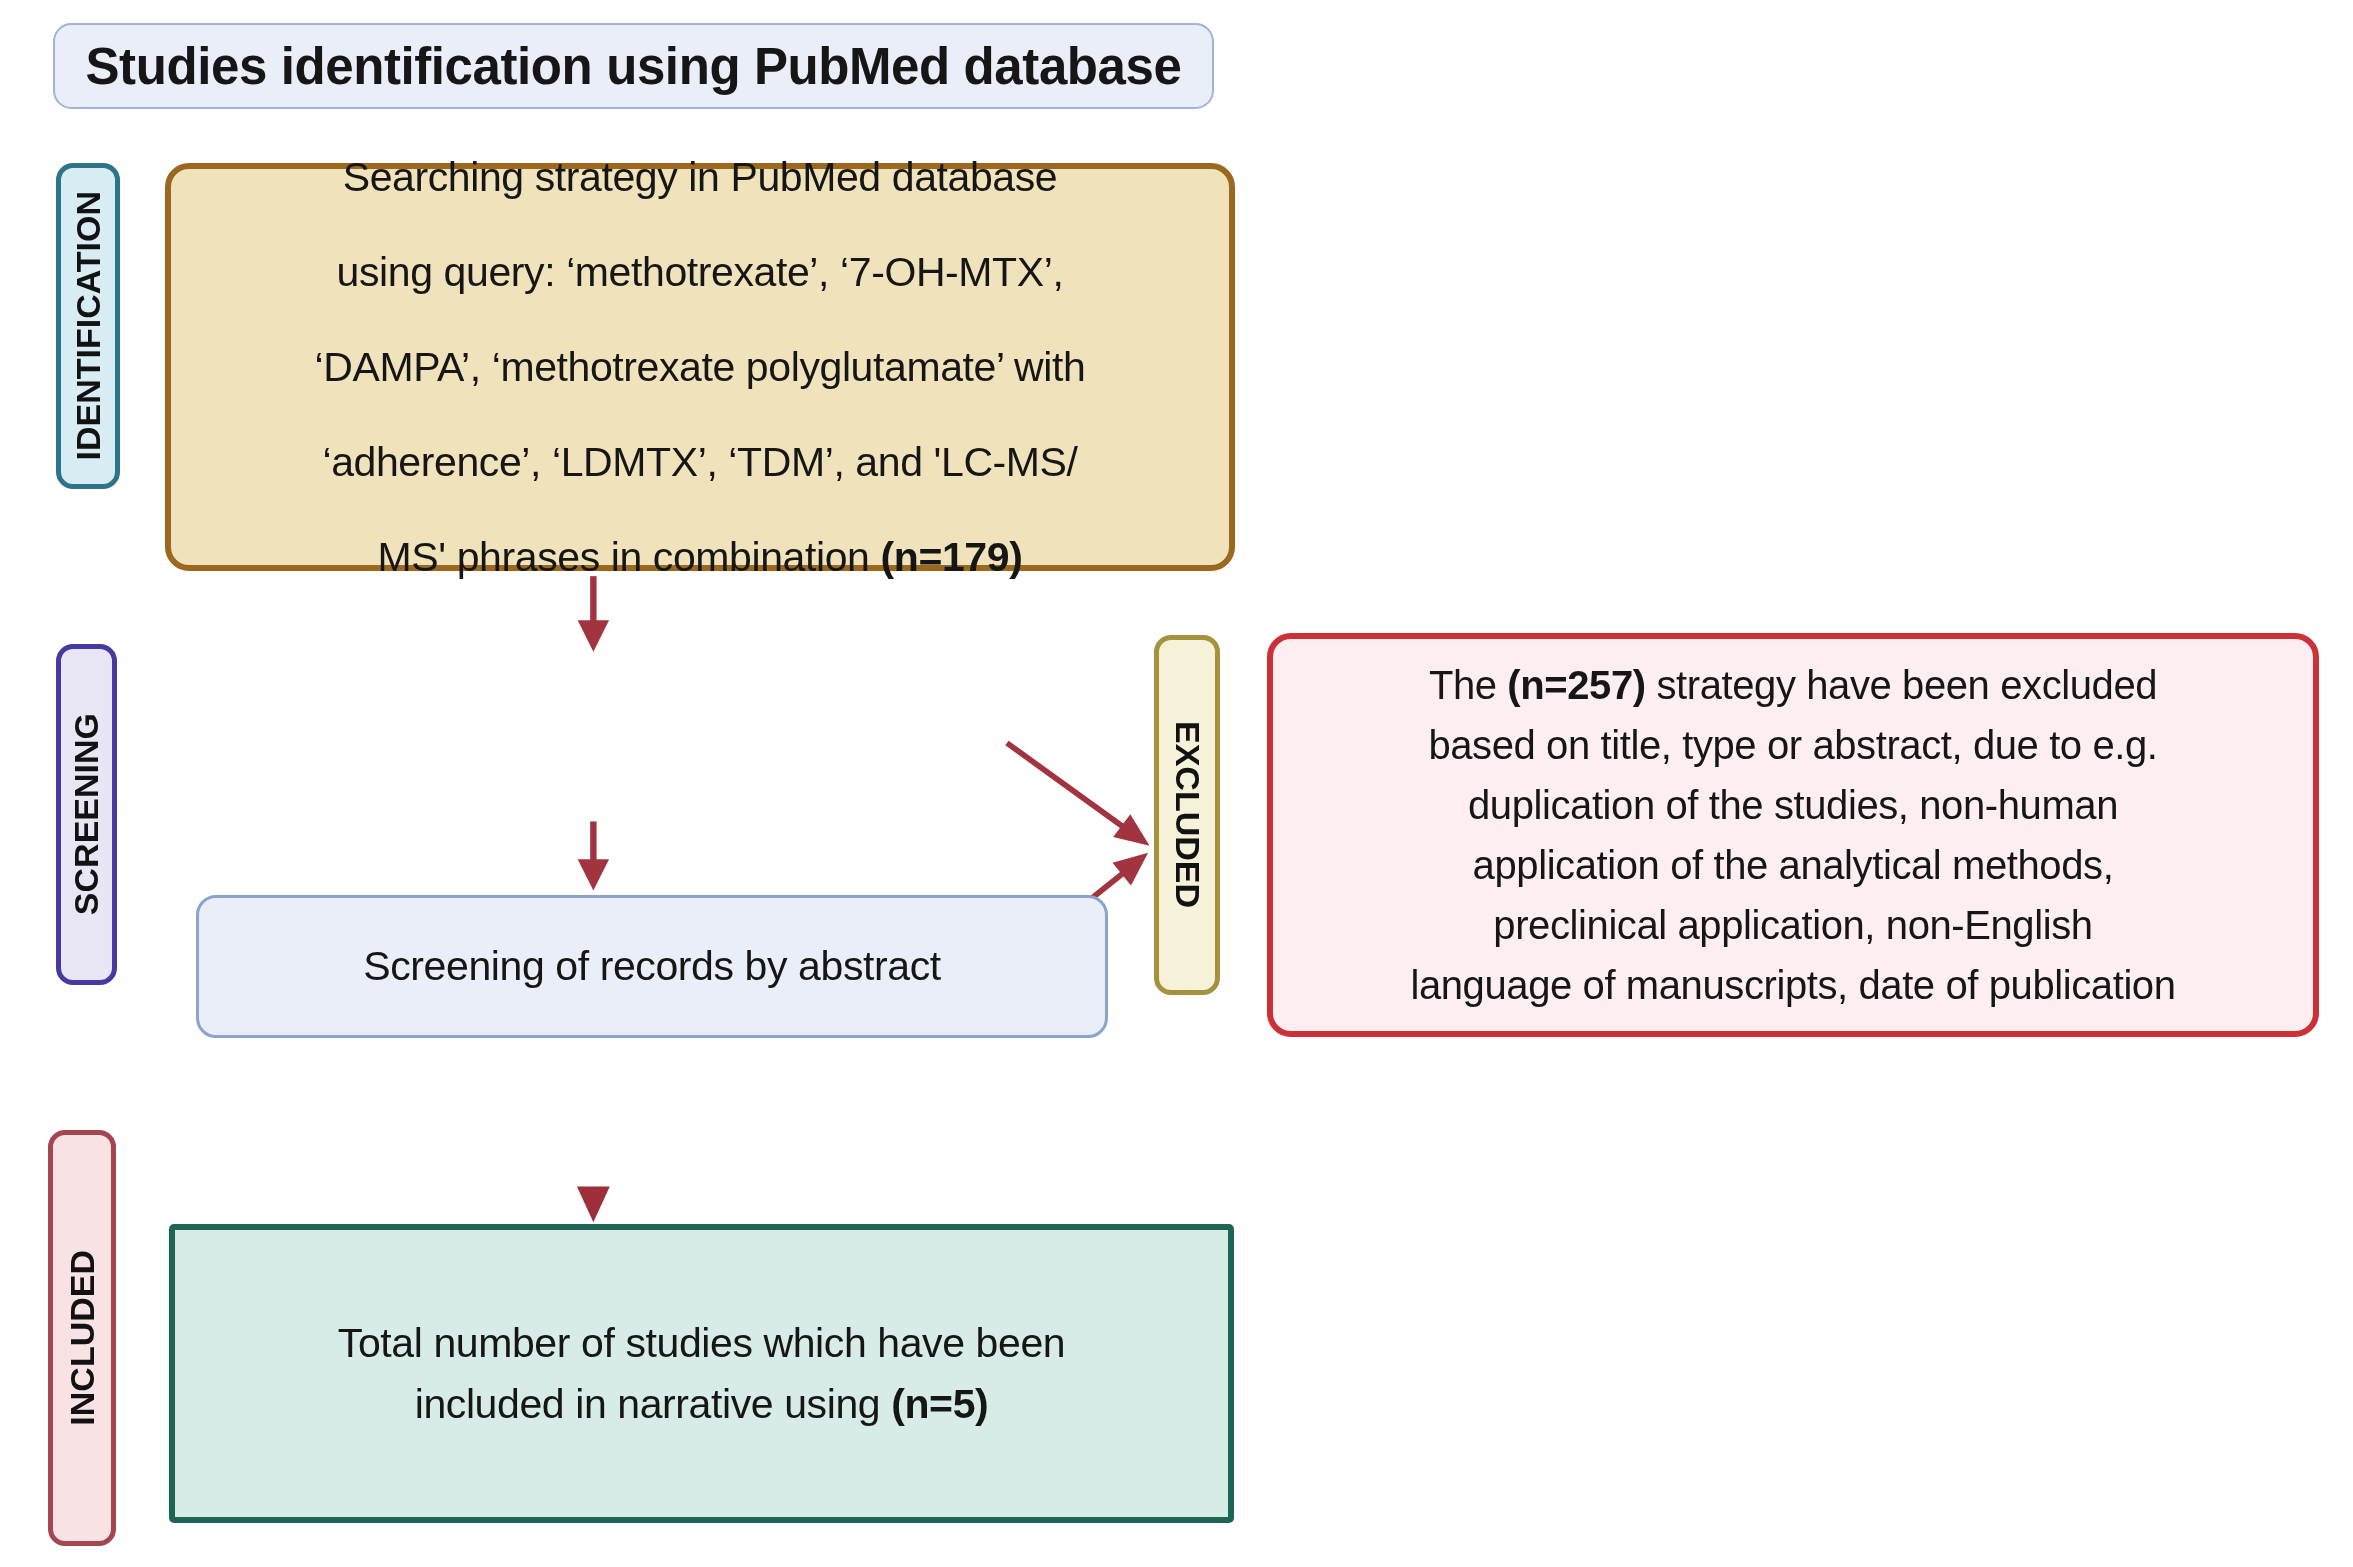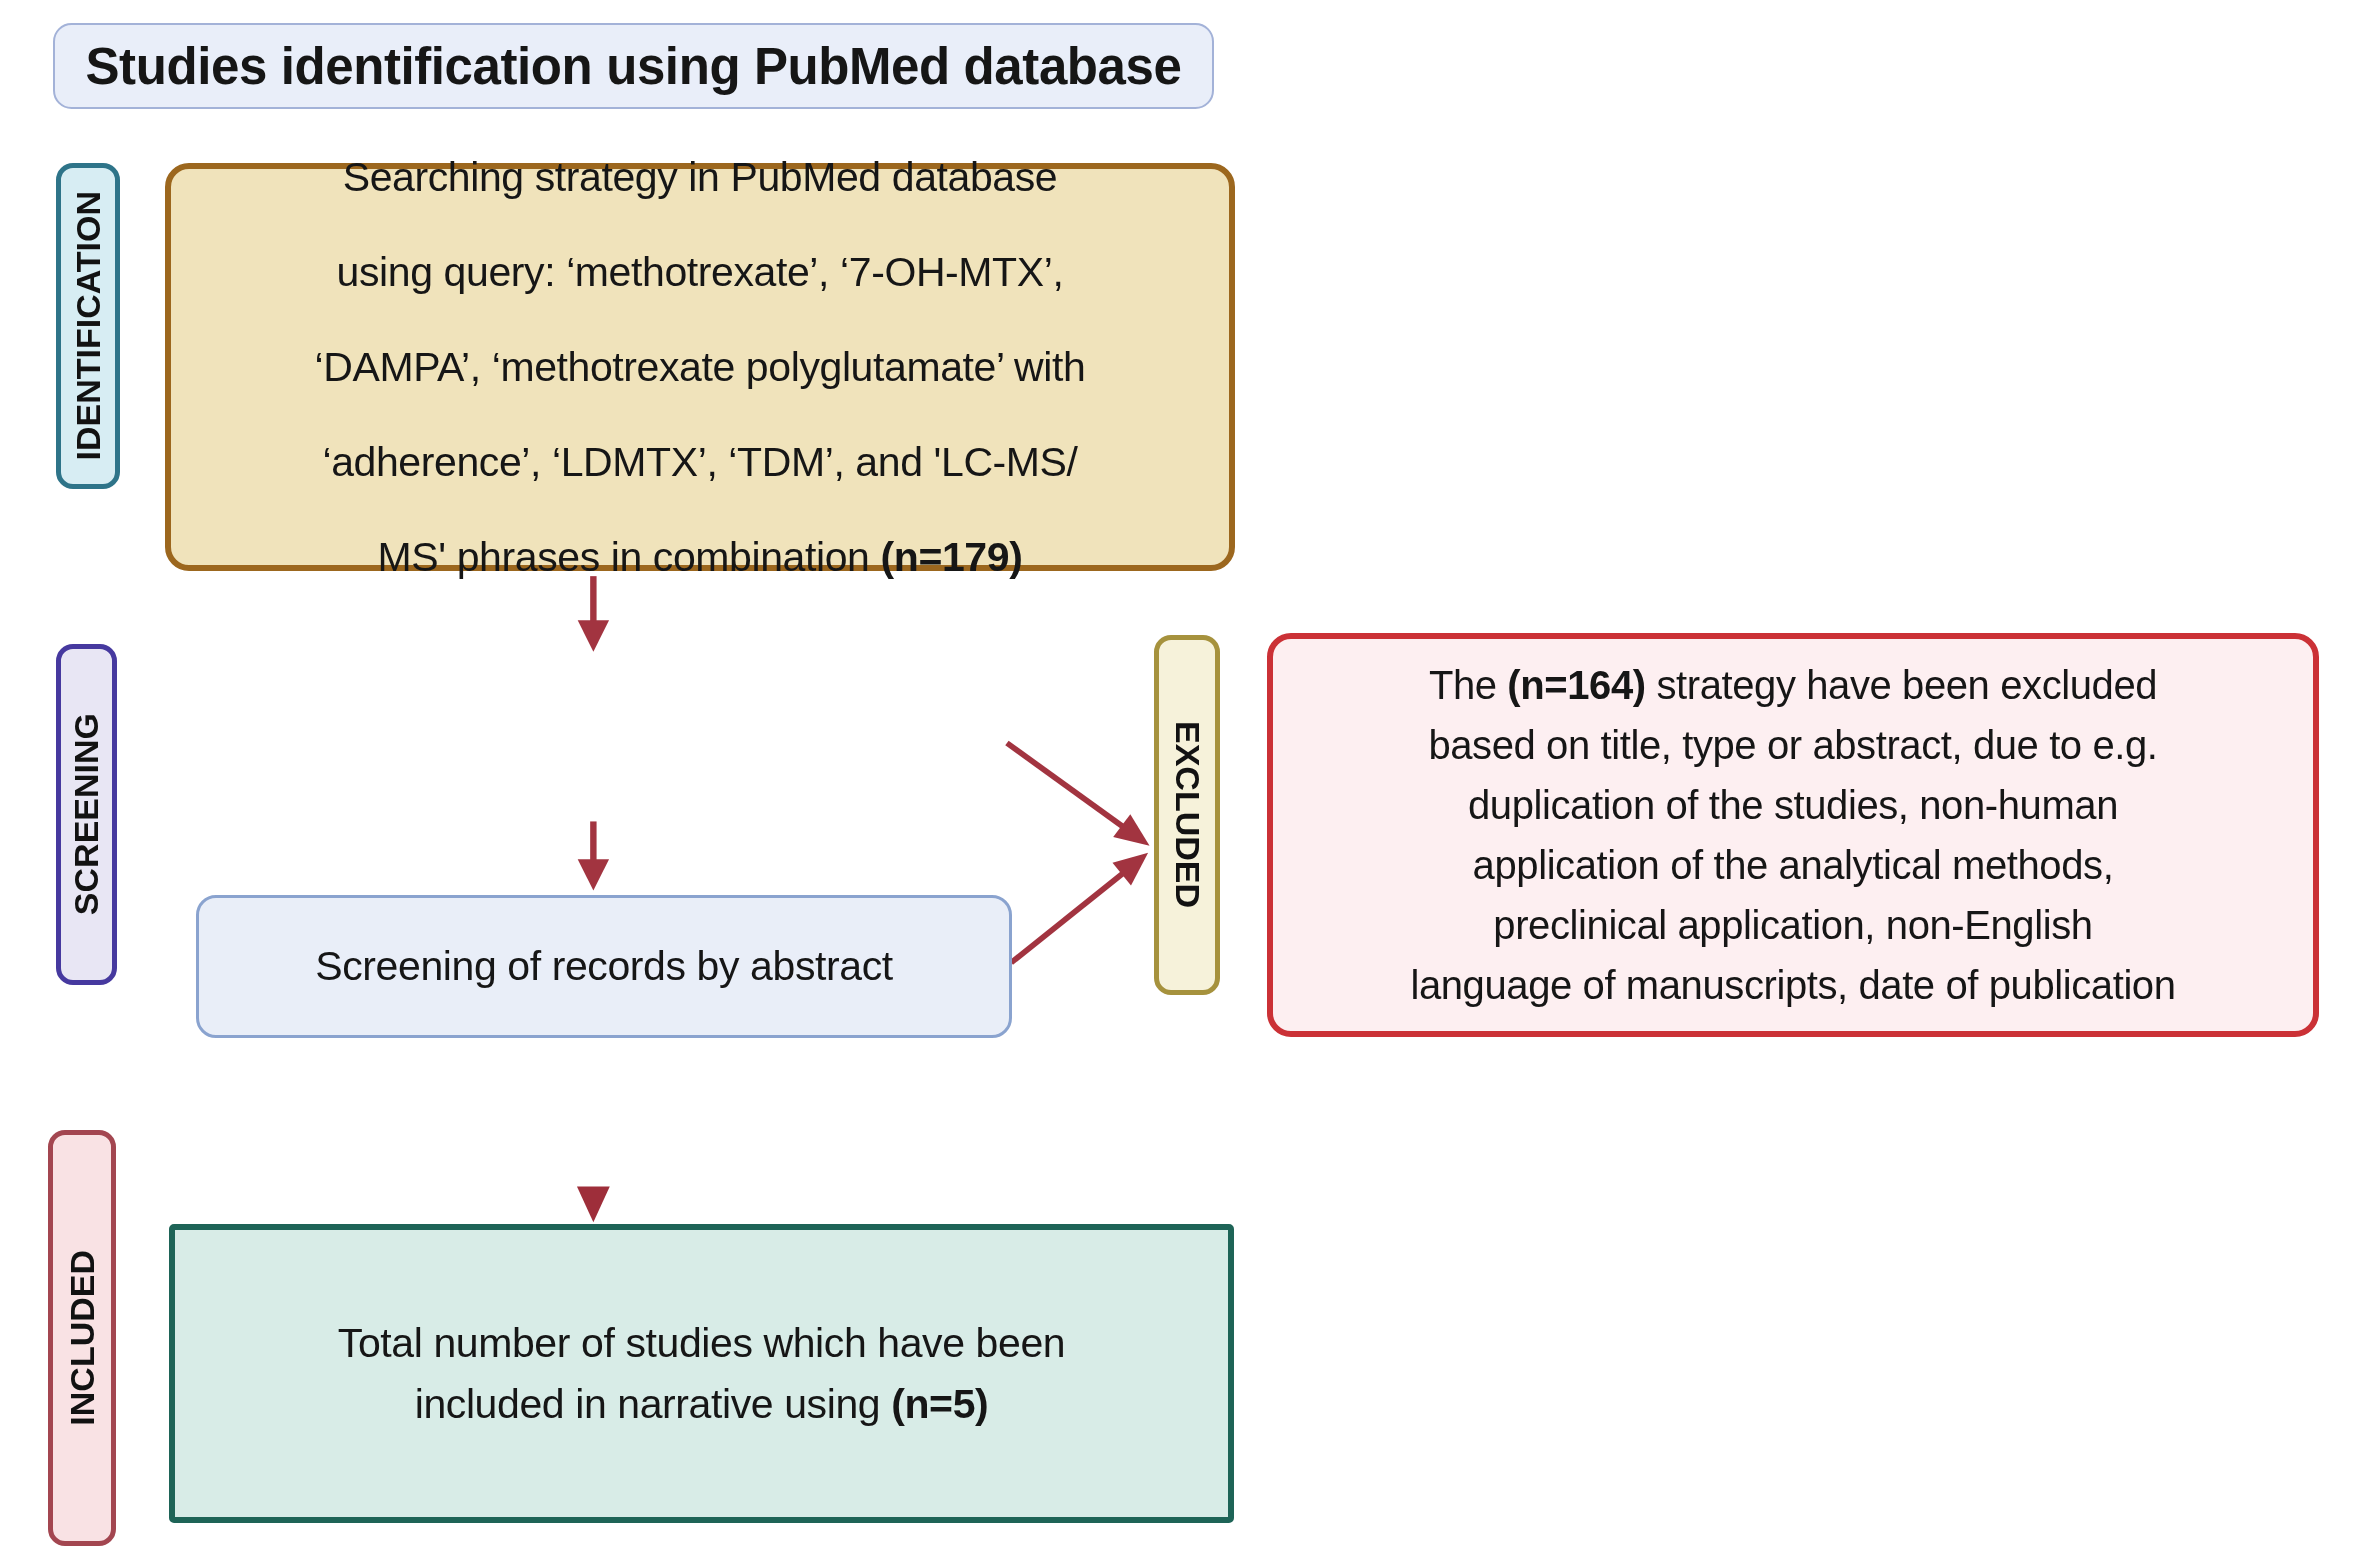--- a/index.html
+++ b/index.html
@@ -35,21 +35,21 @@
     left: 165px; top: 163px; width: 1070px; height: 408px;
     background: #f0e3bb; border: 6.4px solid #9c671e; border-radius: 24px;
     font-size: 41px; line-height: 59px; letter-spacing: -0.4px; gap: 36px;
   }
   .screen-box1 {
     left: 196px; top: 654px; width: 816px; height: 164px;
     background: #e9eef8; border: 3.6px solid #8aa3cf; border-radius: 20px;
     font-size: 41px; line-height: 57px; letter-spacing: -0.4px;
   }
   .screen-box2 {
-    left: 196px; top: 895px; width: 816px; height: 143px;
+    left: 196px; top: 895px; width: 912px; height: 143px;
     background: #e9eef8; border: 3.6px solid #8aa3cf; border-radius: 20px;
     font-size: 41px; line-height: 57px; letter-spacing: -0.4px;
   }
   .excluded-box {
     left: 1267px; top: 633px; width: 1052px; height: 404px;
     background: #fdeff1; border: 6.4px solid #cb3136; border-radius: 24px;
     font-size: 40px; line-height: 60px; letter-spacing: -0.4px;
   }
   .included-box {
     left: 169px; top: 1224px; width: 1065px; height: 299px;
@@ -150,21 +150,21 @@
 
   <div class="box screen-box2">
     <div class="line">Screening of records by abstract</div>
   </div>
 
   <div class="vlabel label-excluded">
     <span class="vtext">EXCLUDED</span>
   </div>
 
   <div class="box excluded-box">
-    <div class="line"><span>The </span><span class="cnt">(n=164)</span><span> strategy have been excluded</span></div>
+    <div class="line"><span>The </span><span class="cnt">(n=257)</span><span> strategy have been excluded</span></div>
     <div class="line">based on title, type or abstract, due to e.g.</div>
     <div class="line">duplication of the studies, non-human</div>
     <div class="line">application of the analytical methods,</div>
     <div class="line">preclinical application, non-English</div>
     <div class="line">language of manuscripts, date of publication</div>
   </div>
 
   <div class="vlabel label-included">
     <span class="vtext up">INCLUDED</span>
   </div>

